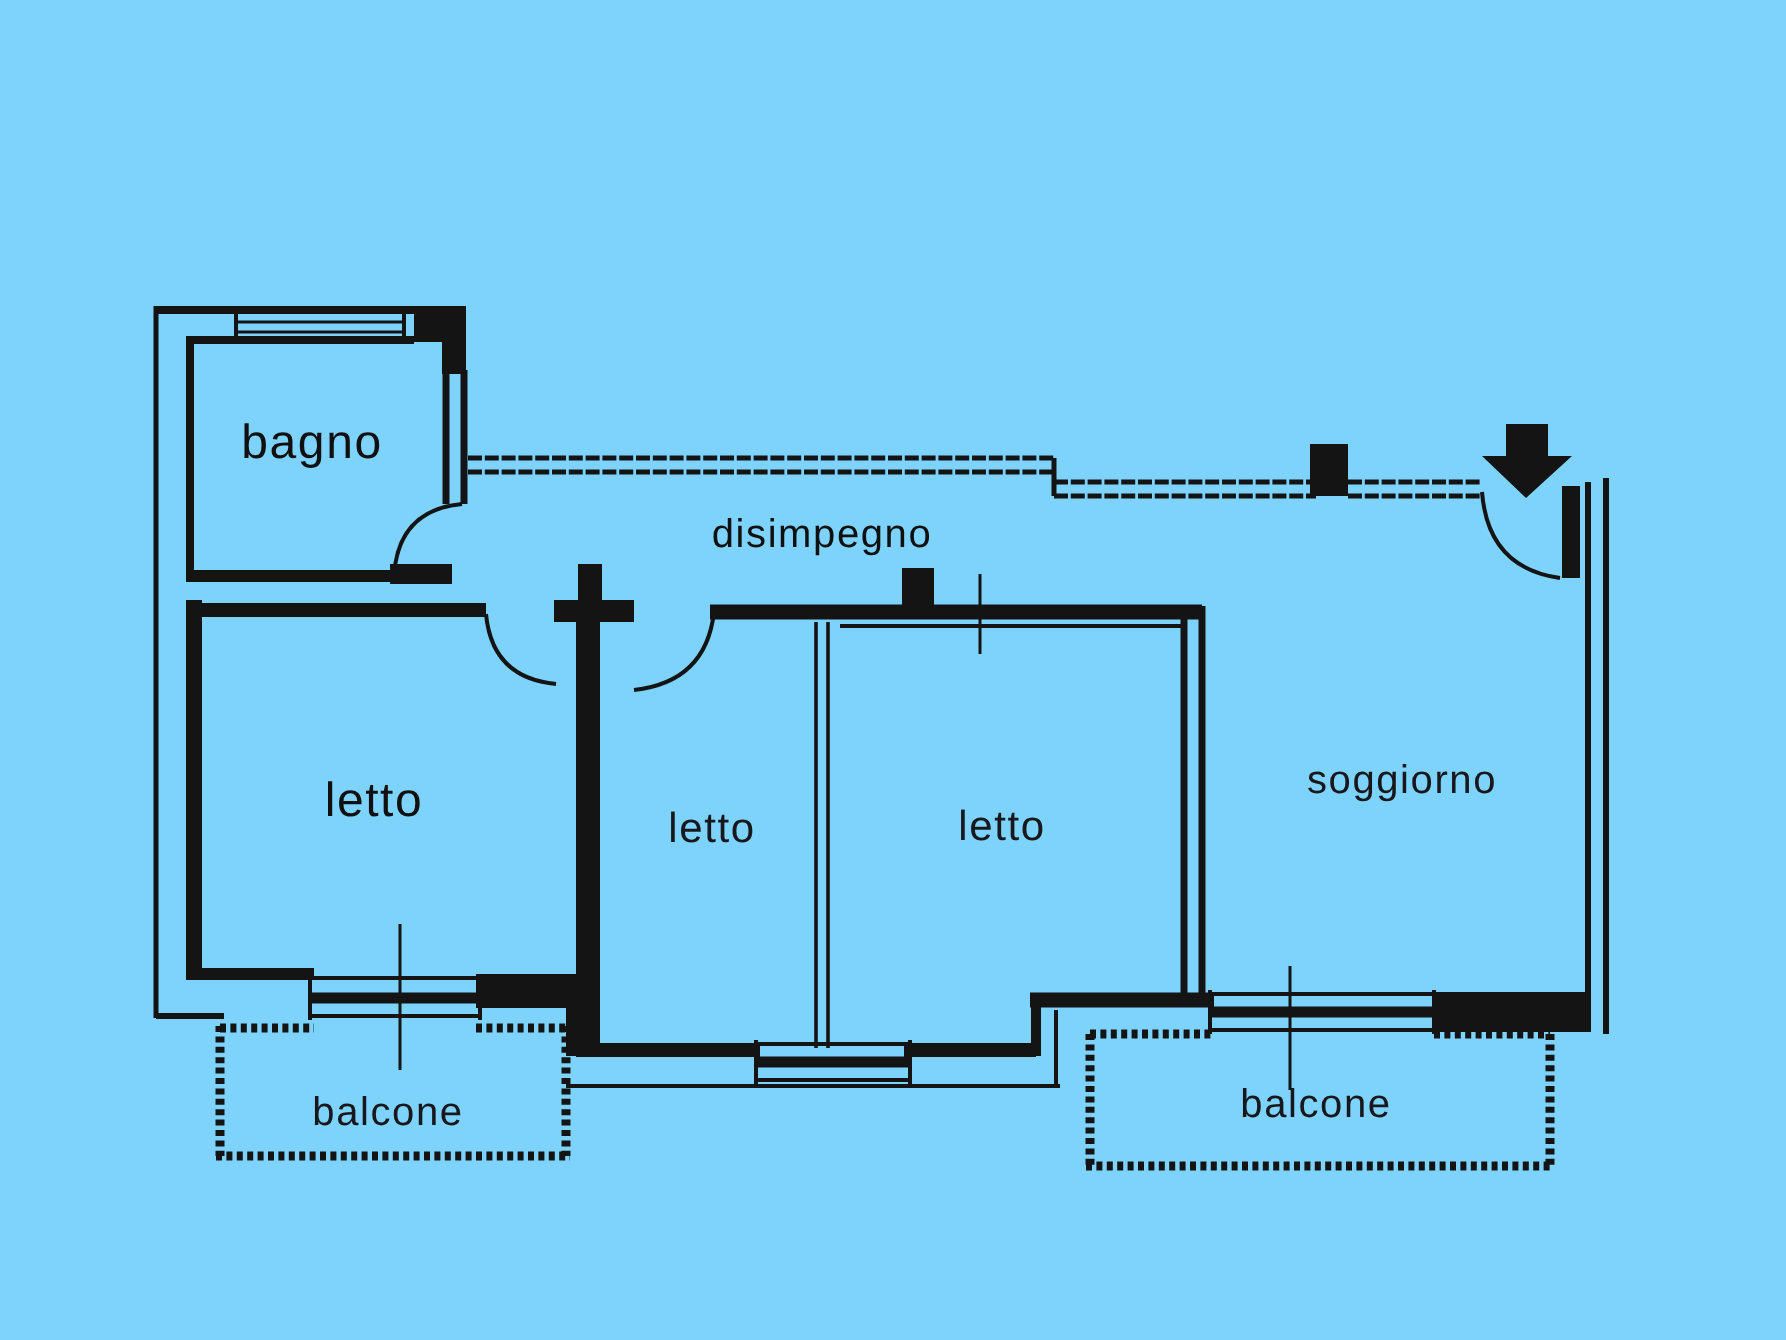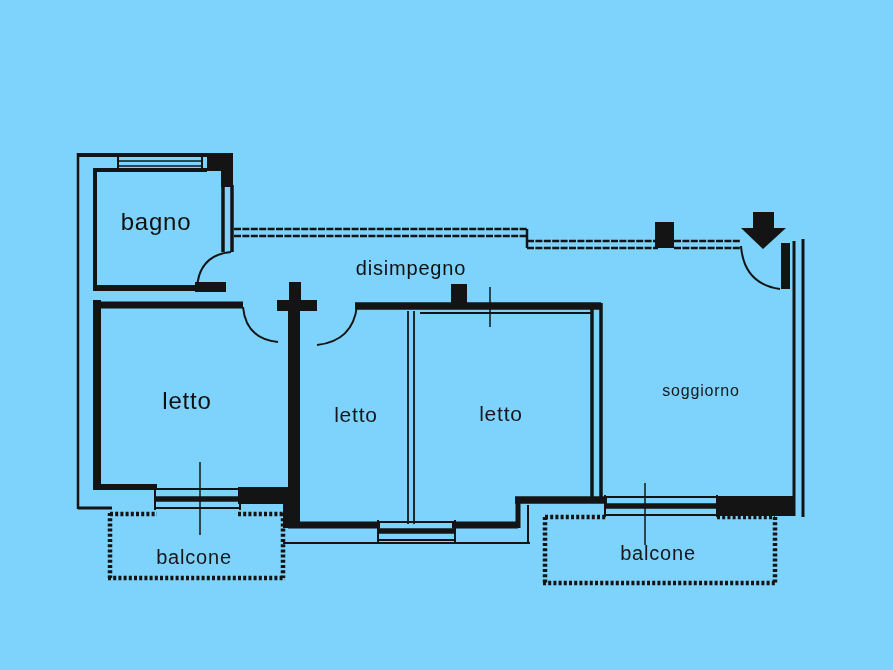--- a/index.html
+++ b/index.html
@@ -151,19 +151,19 @@
   <div class="label scan" style="left:156px;top:222px;font-size:24px;">bagno</div>
 
   <div class="label scan" style="left:366px;top:268px;font-size:20px;margin-left:45px;">disimpegno</div>
 
   <div class="label scan" style="left:187px;top:401px;font-size:24px;">letto</div>
 
   <div class="label" style="left:356px;top:415px;font-size:21px;">letto</div>
 
   <div class="label" style="left:501px;top:414px;font-size:21px;">letto</div>
 
-  <div class="label" style="left:701px;top:391px;font-size:16px;">soggiorno</div>
+  <div class="label" style="left:701px;top:391px;font-size:20px;">soggiorno</div>
 
   <div class="label" style="left:194px;top:557px;font-size:20px;">balcone</div>
 
   <div class="label" style="left:658px;top:553px;font-size:20px;">balcone</div>
 
 </div>
 
 </body></html>

